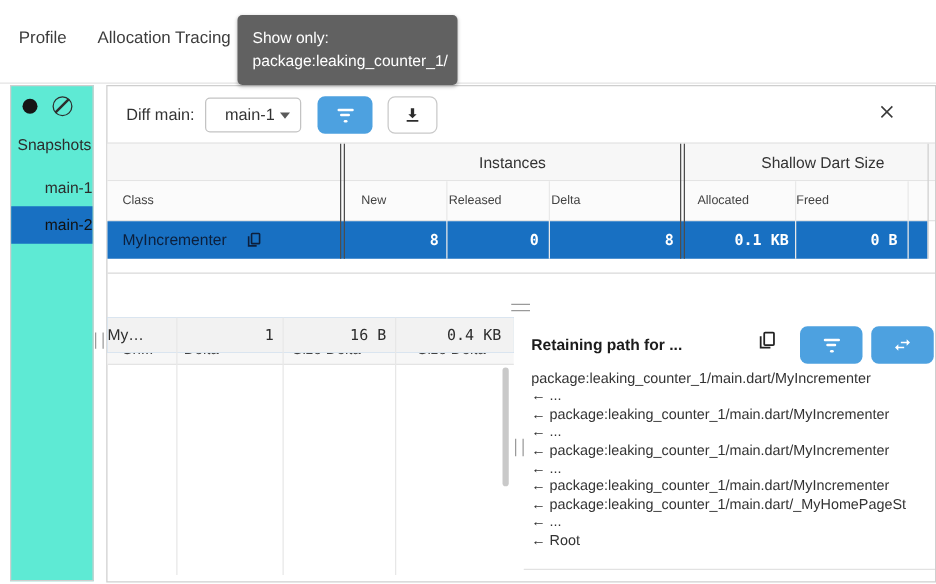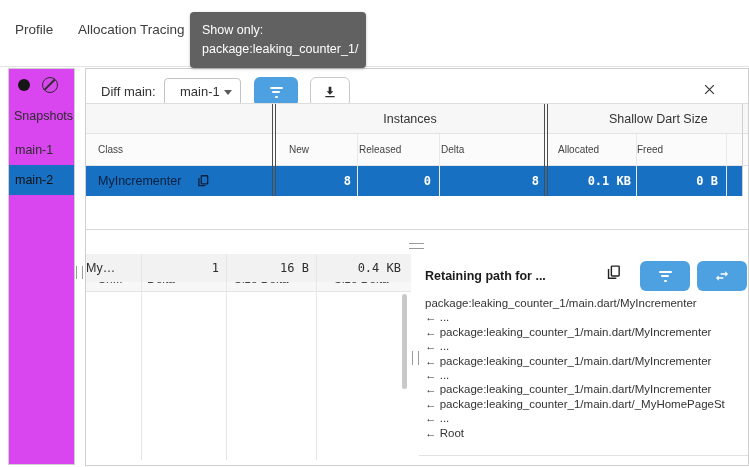--- a/index.html
+++ b/index.html
@@ -10,21 +10,21 @@
   
   .tabbar { position:absolute; left:0; top:0; width:749px; height:67px; background:#fff; border-bottom:1px solid #e4e4e4; }
   .tab { position:absolute; top:22px; font-size:13.5px; color:#3c3c3c; cursor:default; }
   .tab-profile { left:15px; }
   .tab-alloc { left:78px; }
 
   .tooltip { position:absolute; left:190px; top:12px; width:176px; height:56px; background:var(--tooltip,#616161); border-radius:4px; z-index:30; padding:9px 12px; box-shadow:0 1px 3px rgba(0,0,0,.25); }
   .tooltip div { color:#fff; font-size:12.5px; line-height:19px; white-space:nowrap; }
 
   
-  .sidebar { position:absolute; left:8px; top:68px; width:67px; height:397px; background:#d946ef; border:1px solid #cfcfcf; }
+  .sidebar { position:absolute; left:8px; top:68px; width:67px; height:397px; background:#5eead4; border:1px solid #cfcfcf;text-align:right; }
   .record-icon { position:absolute; left:9px; top:10px; width:12px; height:12px; border-radius:50%; background:#161616; }
   .block-icon { position:absolute; left:33px; top:8px; width:16px; height:16px; border:1.6px solid #2d2d2d; border-radius:50%; }
   .block-icon::after { content:""; position:absolute; left:5.8px; top:-1px; width:1.6px; height:14.5px; background:#2d2d2d; transform:rotate(45deg); }
   .sb-title { position:absolute; left:5px; top:40px; font-size:12.5px; color:#2c2c2c; }
   .sb-items { position:absolute; left:0; top:66px; width:100%; }
   .sb-item { height:30px; line-height:30px; padding-left:6px; font-size:12.5px; color:#2c2c2c; cursor:default; }
   .sb-item.sel { background:var(--selection,#1870c2); color:#111; }
 
   
   .vhandle { position:absolute; width:7px; display:flex; justify-content:space-between; }
@@ -42,21 +42,21 @@
   .caret { position:absolute; right:8px; top:11px; width:0; height:0; border-left:4.5px solid transparent; border-right:4.5px solid transparent; border-top:5px solid #5a5a5a; }
   .btn { position:absolute; top:8px; height:30px; border-radius:6px; display:flex; align-items:center; justify-content:center; cursor:pointer; }
   .btn.blue { background:var(--accent,#4da1e0); border:none; }
   .btn.light { background:#fff; border:1px solid #c9c9c9; }
   .filter-glyph { display:flex; flex-direction:column; align-items:center; gap:2.5px; }
   .filter-glyph i { display:block; height:2px; background:#fff; border-radius:1px; }
   .filter-glyph i:nth-child(1){ width:13px; } .filter-glyph i:nth-child(2){ width:8px; } .filter-glyph i:nth-child(3){ width:3px; }
   .close-btn { position:absolute; left:616px; top:13px; width:20px; height:20px; cursor:pointer; }
 
   
-  .toptable { position:absolute; left:0; top:34px; width:662px; height:127px; border-top:1px solid #dedede; border-bottom:1px solid #d9d9d9; }
+  .toptable { position:absolute; left:0; top:45px; width:662px; height:105px; border-top:1px solid #dedede; border-bottom:1px solid #d9d9d9; }
   .grouprow { position:absolute; left:0; top:0; width:100%; height:30px; background:#f7f7f7; border-bottom:1px solid #e4e4e4; }
   .g-instances { position:absolute; left:188px; top:0; width:272px; text-align:center; line-height:30px; font-size:12.5px; color:#333; }
   .g-shallow { position:absolute; left:523px; top:0; line-height:30px; font-size:12.5px; color:#333; }
   .headrow { position:absolute; left:0; top:30px; width:100%; height:32px; background:#fbfbfb; border-bottom:1px solid #e4e4e4; }
   .th { position:absolute; line-height:32px; font-size:10px; color:#424242; }
   .trow { position:absolute; left:0; top:62px; width:656px; height:30px; background:var(--selection,#1870c2); cursor:default; }
   .tcell { position:absolute; line-height:30px; font-size:12.5px; }
   .classname { left:12px; color:#0c1f3c; }
   .num { font-family:"DejaVu Sans Mono","Liberation Mono",monospace; font-size:12px; text-align:right; }
   .trow .num { color:#fff; font-weight:700; }

